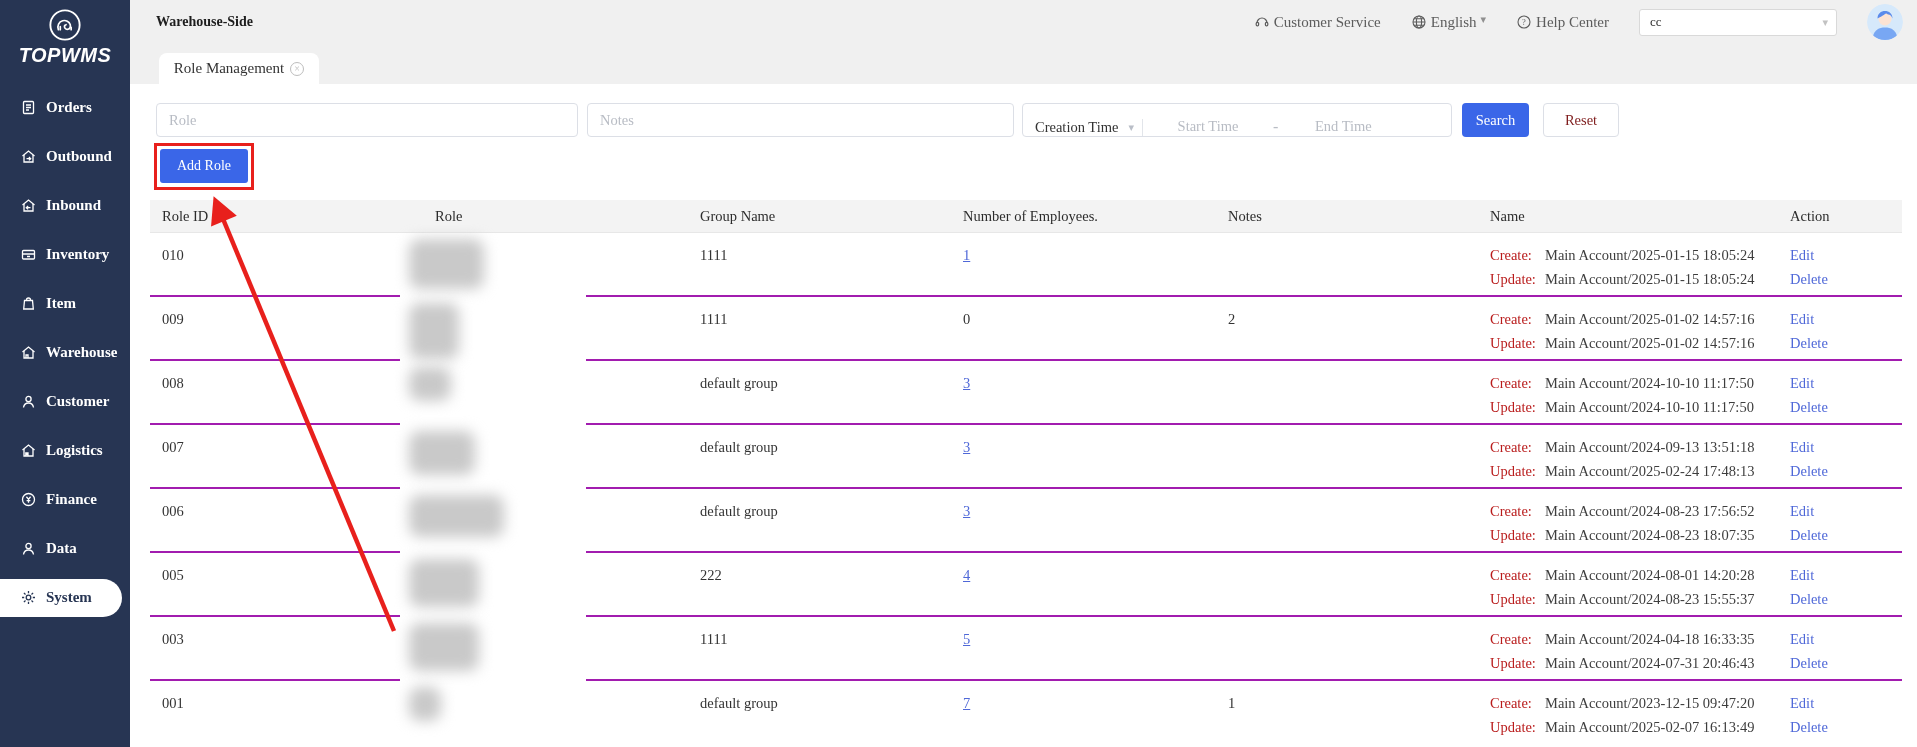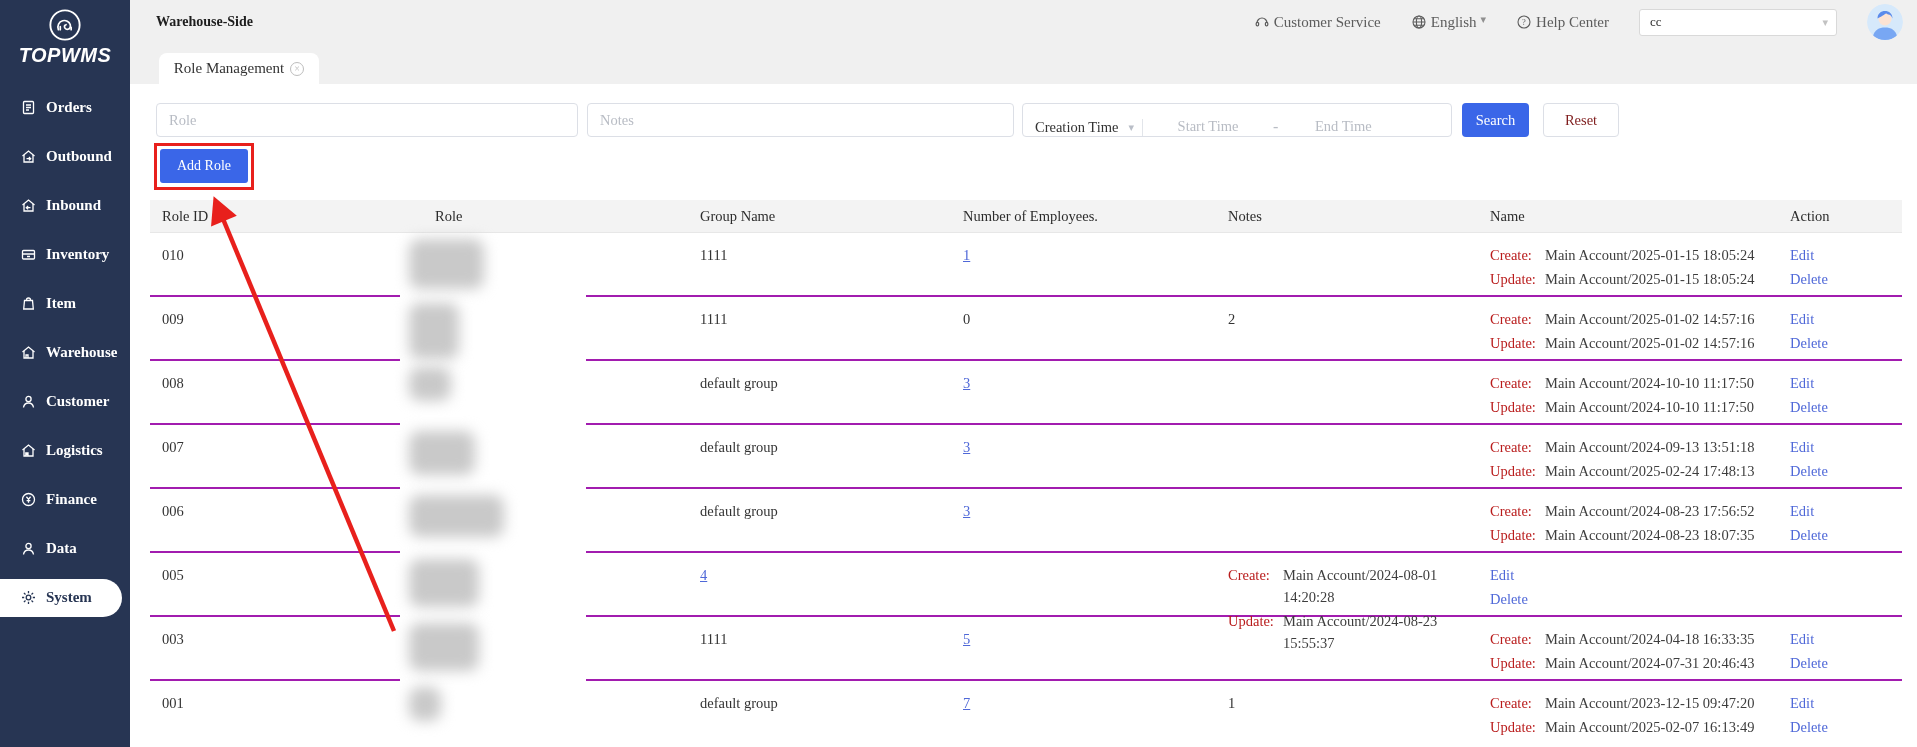--- a/index.html
+++ b/index.html
@@ -410,20 +410,21 @@
           <span class="act">Edit</span>
           <span class="act">Delete</span>
         </div>
     </div>
 
     <div class="trow">
       <div class="td">005</div>
       <div class="td">
           <div class="blur-blob" style="width:70px;height:48px"></div>
         </div>
+      <div class="td">222</div>
       <div class="td"><span class="emp-link">4</span></div>
       <div class="td"></div>
       <div class="td c-time">
         <div class="tline">
             <span class="tlabel">Create:</span>
             <span class="tval">Main Account/2024-08-01 14:20:28</span>
           </div>
         <div class="tline">
             <span class="tlabel">Update:</span>
             <span class="tval">Main Account/2024-08-23 15:55:37</span>

